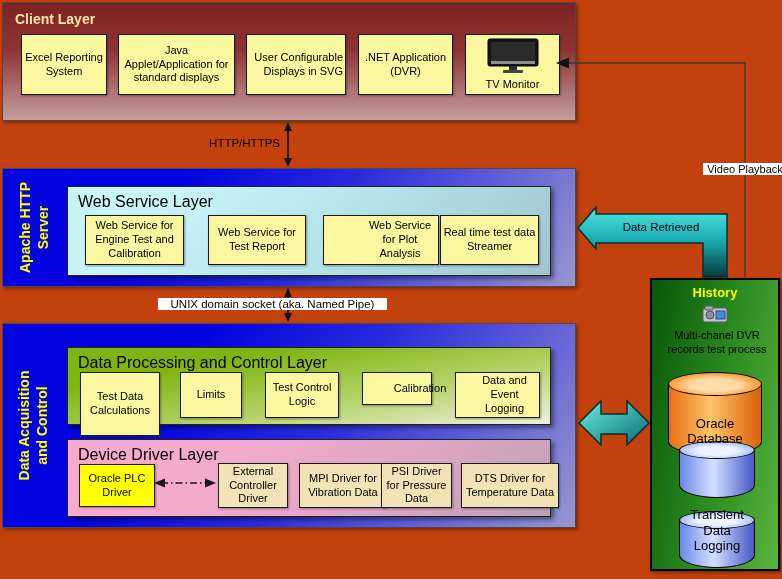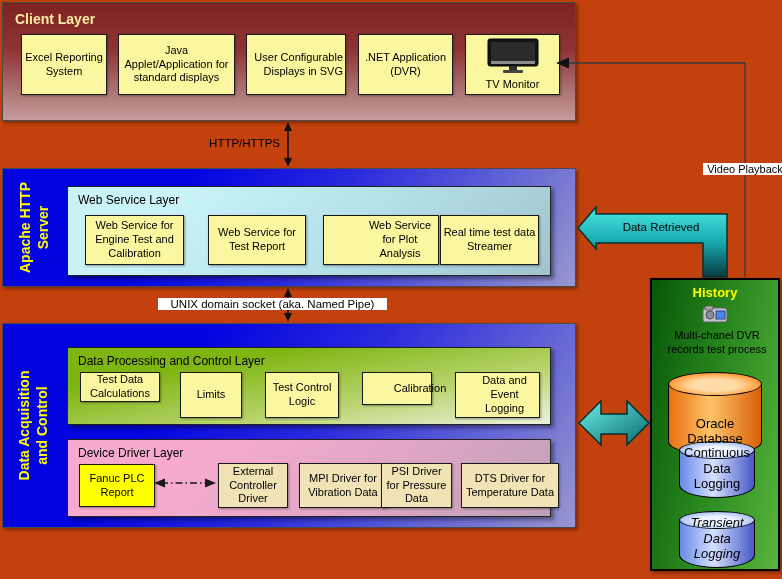--- a/index.html
+++ b/index.html
@@ -14,21 +14,21 @@
   .history-title{position:absolute;left:0;top:5px;width:100%;text-align:center;font-size:13px;font-weight:bold;color:#ffff00;}
 
   .side-label{position:absolute;display:flex;align-items:center;justify-content:center;}
   .side-label .rot{transform:rotate(-90deg);color:#ffff00;font-weight:bold;font-size:14px;text-align:center;line-height:1.25;}
   .side-label .rot span{display:block;white-space:nowrap;}
 
   .layerbox{position:absolute;border:1px solid #222;box-shadow:3px 3px 4px rgba(0,0,0,.4);box-sizing:border-box;}
   .lb-cyan{background:linear-gradient(135deg,#c9f3f7 20%,#b6e2ea 55%,#a0c4cd 100%);}
   .lb-green{background:linear-gradient(170deg,#7fb511 25%,#b8d46e 65%,#edf1e0 100%);}
   .lb-pink{background:linear-gradient(135deg,#f6abce 25%,#e2a6c6 60%,#bda0b6 100%);}
-  .layer-title{position:absolute;left:10px;top:6px;font-size:12px;color:#000;}
+  .layer-title{position:absolute;left:10px;top:6px;font-size:16px;color:#000;}
 
   .node{position:absolute;display:flex;flex-direction:column;align-items:center;justify-content:center;
         text-align:center;font-size:11px;line-height:1.25;color:#000;background:#fbf7a1;
         border:1px solid #1a1a1a;box-shadow:1px 1px 2px rgba(40,40,40,.45);padding:2px;box-sizing:border-box;}
   .node.tan{background:#f1e3b5;}
   .node.bright{background:#ffff00;}
 
   .cyl{position:absolute;}
   .cyl .cyl-body{position:absolute;left:0;right:0;bottom:0;border:1.5px solid #000;box-sizing:border-box;
        border-radius:0 0 50% 50% / 0 0 13px 13px;}
@@ -89,29 +89,29 @@
 
   <div class="section sec-blue" style="left:2px;top:323px;width:574px;height:205px;">
     <div class="side-label" style="left:2px;top:2px;width:58px;height:199px;">
       <div class="rot">
         <span>Data Acquisition</span>
         <span>and Control</span>
       </div>
     </div>
     <div class="layerbox lb-green" style="left:64px;top:23px;width:484px;height:78px;">
       <div class="layer-title">Data Processing and Control Layer</div>
-      <div class="node" style="left:12px;top:24px;width:80px;height:30px;">Test Data Calculations</div>
+      <div class="node" style="left:12px;top:24px;width:80px;height:64px;">Test Data Calculations</div>
       <div class="node" style="left:112px;top:24px;width:62px;height:46px;">Limits</div>
       <div class="node" style="left:197px;top:24px;width:74px;height:46px;">Test Control Logic</div>
       <div class="node" style="left:294px;top:24px;width:70px;height:33px;padding-left:48px;">Calibration</div>
       <div class="node" style="left:387px;top:24px;width:85px;height:46px;padding-left:16px;">Data and Event Logging</div>
     </div>
     <div class="layerbox lb-pink" style="left:64px;top:115px;width:484px;height:78px;">
       <div class="layer-title">Device Driver Layer</div>
-      <div class="node bright" style="left:11px;top:24px;width:76px;height:43px;">Fanuc PLC Report</div>
+      <div class="node bright" style="left:11px;top:24px;width:76px;height:43px;">Oracle PLC Driver</div>
       <div class="node tan" style="left:150px;top:23px;width:70px;height:45px;">External Controller Driver</div>
       <div class="node tan" style="left:231px;top:23px;width:88px;height:45px;">MPI Driver for Vibration Data</div>
       <div class="node tan" style="left:313px;top:23px;width:71px;height:45px;">PSI Driver for Pressure Data</div>
       <div class="node tan" style="left:393px;top:23px;width:98px;height:45px;">DTS Driver for Temperature Data</div>
     </div>
   </div>
 
   <div class="section sec-history" style="left:650px;top:278px;width:130px;height:293px;">
     <div class="history-title">History</div>
     <div style="position:absolute;top:24px;left:0;width:100%;text-align:center;">
@@ -124,26 +124,25 @@
     </div>
     <div class="caption" style="left:5px;top:48px;width:120px;">Multi-chanel DVR records test process</div>
     <div class="cyl cyl-orange" style="left:16px;top:92px;width:94px;height:83px;">
       <div class="cyl-body"></div>
       <div class="cyl-top"></div>
       <div class="cyl-label" style="bottom:8px;">Oracle Database</div>
     </div>
     <div class="cyl cyl-blue" style="left:27px;top:161px;width:76px;height:57px;">
       <div class="cyl-body"></div>
       <div class="cyl-top"></div>
-      <div class="cyl-label" style="bottom:6px;">Continuous Data Logging</div>
     </div>
     <div class="cyl cyl-blue" style="left:27px;top:231px;width:76px;height:57px;">
       <div class="cyl-body"></div>
       <div class="cyl-top"></div>
-      <div class="cyl-label" style="bottom:6px;font-style:italic;">Transient Data Logging</div>
+      <div class="cyl-label" style="bottom:14px;">Transient Data Logging</div>
     </div>
   </div>
 
   <svg class="overlay" width="782" height="579" viewBox="0 0 782 579">
     <defs>
       <linearGradient id="tealV" x1="0" y1="0" x2="0" y2="1">
         <stop offset="0" stop-color="#4ae8e2"></stop>
           <stop offset="0.5" stop-color="#18a8ae"></stop>
           <stop offset="1" stop-color="#063a40"></stop>
       </linearGradient>

